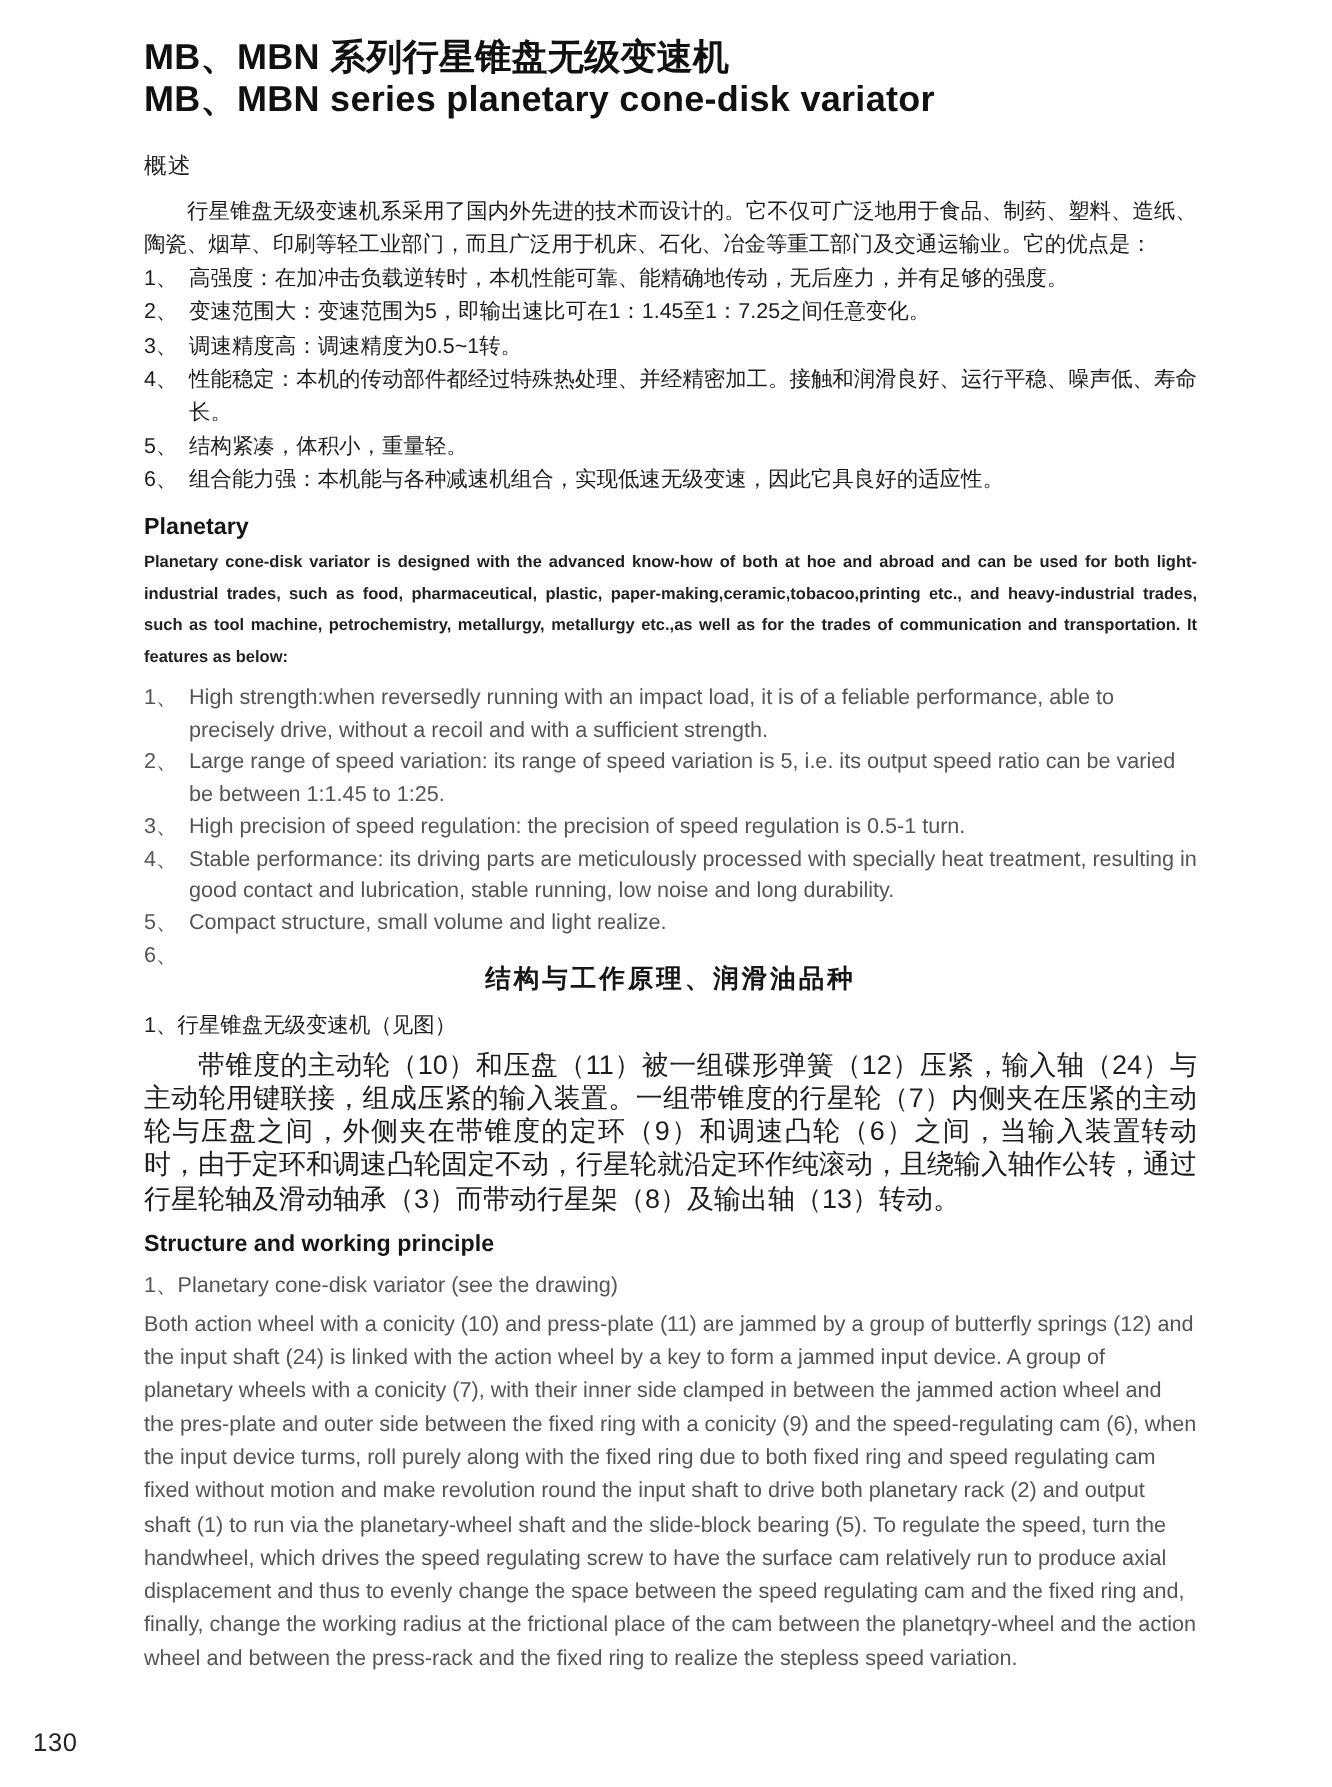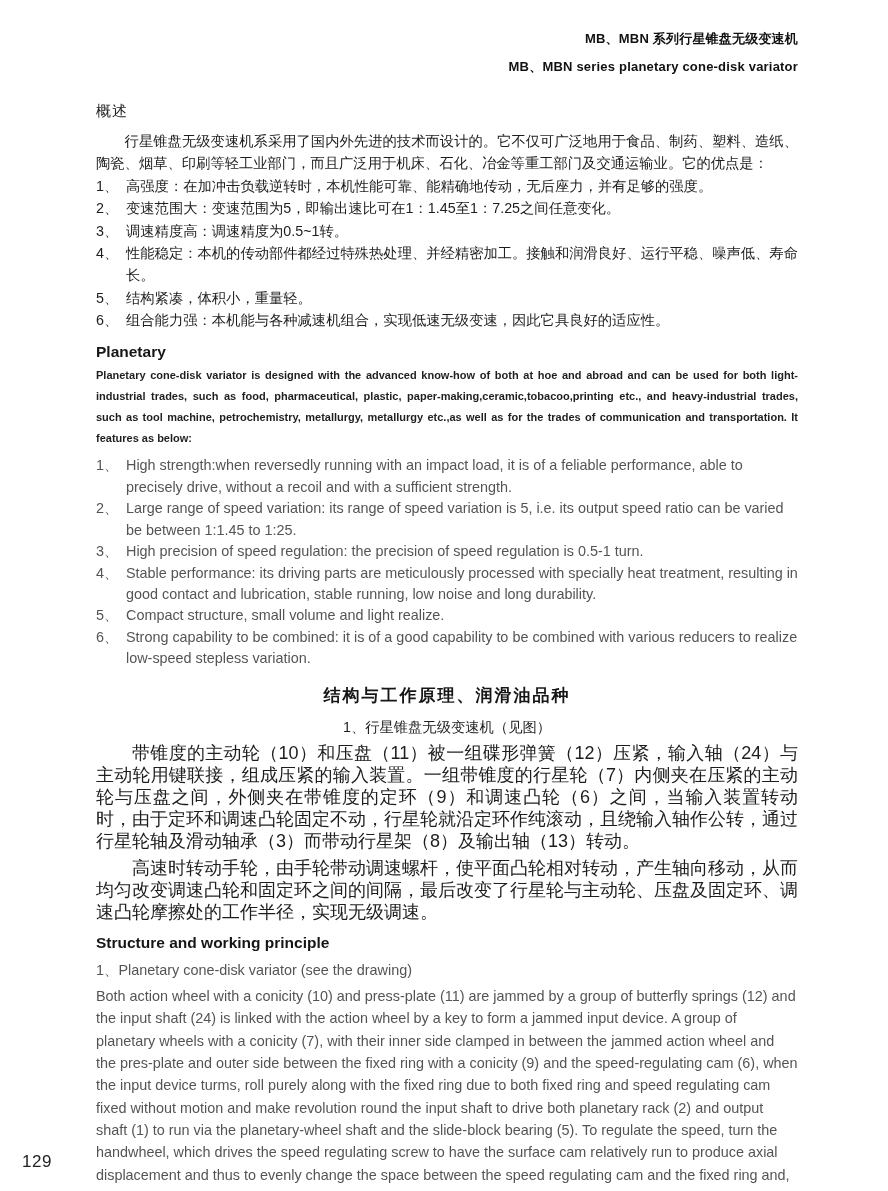--- a/index.html
+++ b/index.html
@@ -16,26 +16,25 @@
     position: relative;
     width: 888px;
     height: 1191px;
     background: #ffffff;
     box-sizing: border-box;
     padding: 25px 90px 0 96px;
     color: #1d1d1d;
   }
   .title {
     margin: 0;
-    font-size: 13px;
+    font-size: 24px;
     line-height: 28px;
     font-weight: bold;
     color: #111111;
     letter-spacing: 0.2px;
-    text-align: right;
   }
   .h-cn {
     margin: 20px 0 0 0;
     font-size: 15px;
     font-weight: normal;
     color: #222222;
     letter-spacing: 1px;
     line-height: 20px;
   }
   .h-cn-bold {
@@ -60,21 +59,20 @@
     line-height: 22.4px;
     color: #1d1d1d;
     text-indent: 2em;
     text-align: justify;
   }
   .cn-sub {
     margin: 8px 0 0 0;
     font-size: 14.3px;
     line-height: 22px;
     color: #1d1d1d;
-    text-align: center;
   }
   .cn-para {
     margin: 4px 0 0 0;
     font-size: 18px;
     line-height: 22.2px;
     color: #1d1d1d;
     text-indent: 2em;
     text-align: justify;
   }
   .feat-list { margin: 0; padding: 0; }
@@ -152,32 +150,31 @@
 
   <section>
     <h2 class="h-en">Planetary</h2>
     <p class="en-intro">Planetary cone-disk variator is designed with the advanced know-how of both at hoe and abroad and can be used for both light-industrial trades, such as food, pharmaceutical, plastic, paper-making,ceramic,tobacoo,printing etc., and heavy-industrial trades, such as tool machine, petrochemistry, metallurgy, metallurgy etc.,as well as for the trades of communication and transportation. It features as below:</p>
     <div class="feat-list gap-sm">
       <p class="feat en"><span class="num">1、</span><span>High strength:when reversedly running with an impact load, it is of a feliable performance, able to precisely drive, without a recoil and with a sufficient strength.</span></p>
       <p class="feat en"><span class="num">2、</span><span>Large range of speed variation: its range of speed variation is 5, i.e. its output speed ratio can be varied be between 1:1.45 to 1:25.</span></p>
       <p class="feat en"><span class="num">3、</span><span>High precision of speed regulation: the precision of speed regulation is 0.5-1 turn.</span></p>
       <p class="feat en"><span class="num">4、</span><span>Stable performance: its driving parts are meticulously processed with specially heat treatment, resulting in good contact and lubrication, stable running, low noise and long durability.</span></p>
       <p class="feat en"><span class="num">5、</span><span>Compact structure, small volume and light realize.</span></p>
-      <p class="feat en"><span class="num">6、</span><span>Strong capability to be combined: it is of a good capability to be combined with various reducers to realize low-speed stepless variation.</span></p>
+      <p class="feat en"><span class="num">6、</span></p>
     </div>
   </section>
 
   <section>
     <h2 class="h-cn-bold">结构与工作原理、润滑油品种</h2>
     <p class="cn-sub">1、行星锥盘无级变速机（见图）</p>
     <p class="cn-para">带锥度的主动轮（10）和压盘（11）被一组碟形弹簧（12）压紧，输入轴（24）与主动轮用键联接，组成压紧的输入装置。一组带锥度的行星轮（7）内侧夹在压紧的主动轮与压盘之间，外侧夹在带锥度的定环（9）和调速凸轮（6）之间，当输入装置转动时，由于定环和调速凸轮固定不动，行星轮就沿定环作纯滚动，且绕输入轴作公转，通过行星轮轴及滑动轴承（3）而带动行星架（8）及输出轴（13）转动。</p>
-    <p class="cn-para">高速时转动手轮，由手轮带动调速螺杆，使平面凸轮相对转动，产生轴向移动，从而均匀改变调速凸轮和固定环之间的间隔，最后改变了行星轮与主动轮、压盘及固定环、调速凸轮摩擦处的工作半径，实现无级调速。</p>
   </section>
 
   <section>
     <h2 class="h-en">Structure and working principle</h2>
     <p class="en-sub">1、Planetary cone-disk variator (see the drawing)</p>
     <p class="en-para">Both action wheel with a conicity (10) and press-plate (11) are jammed by a group of butterfly springs (12) and the input shaft (24) is linked with the action wheel by a key to form a jammed input device. A group of planetary wheels with a conicity (7), with their inner side clamped in between the jammed action wheel and the pres-plate and outer side between the fixed ring with a conicity (9) and the speed-regulating cam (6), when the input device turms, roll purely along with the fixed ring due to both fixed ring and speed regulating cam fixed without motion and make revolution round the input shaft to drive both planetary rack (2) and output shaft (1) to run via the planetary-wheel shaft and the slide-block bearing (5). To regulate the speed, turn the handwheel, which drives the speed regulating screw to have the surface cam relatively run to produce axial displacement and thus to evenly change the space between the speed regulating cam and the fixed ring and, finally, change the working radius at the frictional place of the cam between the planetqry-wheel and the action wheel and between the press-rack and the fixed ring to realize the stepless speed variation.</p>
   </section>
 
-  <div class="page-number">129</div>
+  <div class="page-number">130</div>
 
 </div>
 
 </body></html>

